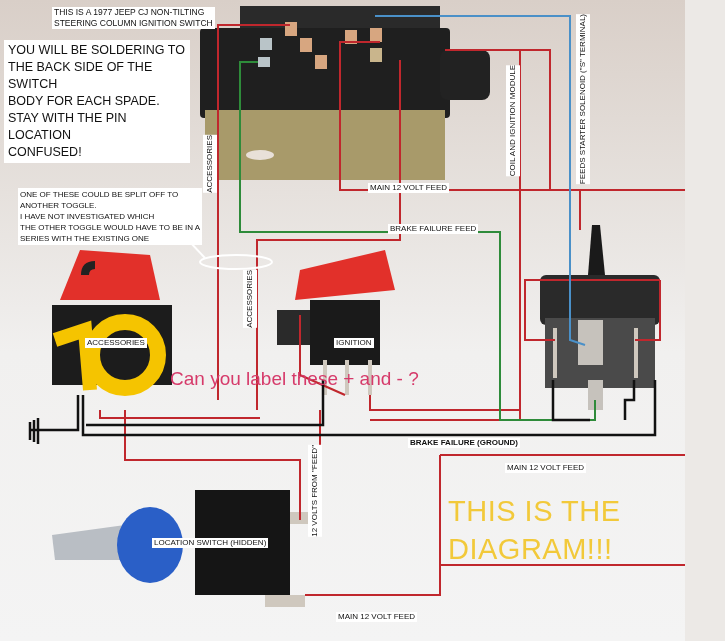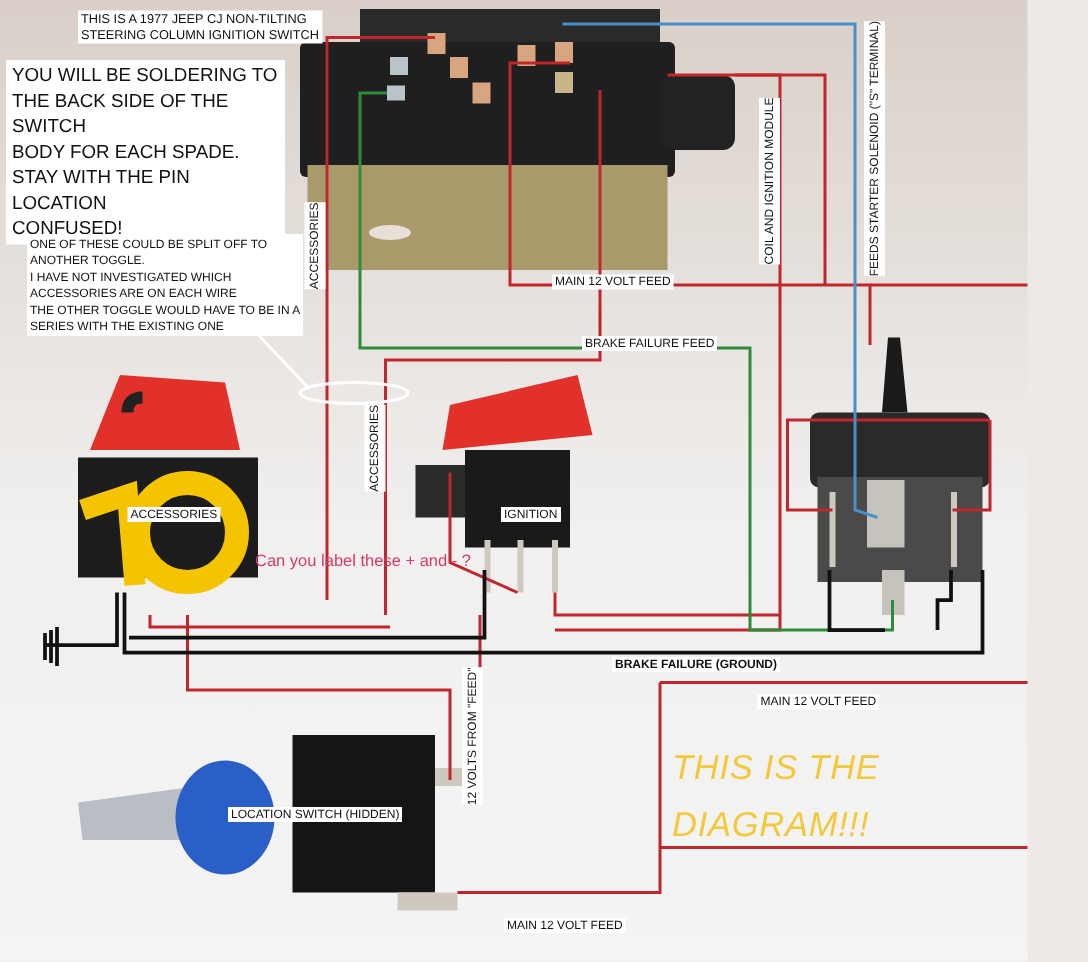--- a/index.html
+++ b/index.html
@@ -3,22 +3,22 @@
 <meta charset="utf-8">
 <style>
   html, body { margin:0; padding:0; }
   body { width:725px; height:641px; overflow:hidden; background:#ece9e6; font-family:"Liberation Sans", sans-serif; }
   #stage { position:relative; width:685px; height:641px; background:linear-gradient(180deg,#d9cfc8 0%,#e6e1dd 30%,#f1f0ef 55%,#f4f4f4 100%); overflow:hidden; }
   svg#wires { position:absolute; left:0; top:0; width:725px; height:641px; }
   .lbl { position:absolute; background:#fff; color:#111; font-family:"Liberation Sans", sans-serif; font-size:8px; line-height:10px; padding:0 2px; white-space:nowrap; }
   .lbl-big { position:absolute; background:#fff; color:#111; font-size:12.5px; line-height:17px; padding:2px 4px; }
   .lbl-note { position:absolute; background:#fff; color:#111; font-size:8px; line-height:11px; padding:1px 2px; }
   .vert { writing-mode:vertical-rl; transform:rotate(180deg); }
-  .ask { position:absolute; color:#d63a6a; font-size:11px; white-space:nowrap; }
-  .corrected { position:absolute; color:#f2c93a; font-size:23px; line-height:38px; letter-spacing:0.5px;font-style:italic; }
+  .ask { position:absolute; color:#d63a6a; font-size:19px; white-space:nowrap; }
+  .corrected { position:absolute; color:#f2c93a; font-size:29px; line-height:38px; letter-spacing:0.5px; }
 </style>
 </head>
 <body>
 
 <div id="stage">
 
   <svg id="wires" viewBox="0 0 725 641">
 
     <g>
       <rect x="240" y="6" width="200" height="22" fill="#2a2a2a"></rect>
@@ -118,25 +118,24 @@
   </div>
 
   <div class="lbl-big" style="left:4px;top:40px;width:178px;">
     <div>YOU WILL BE SOLDERING TO</div>
     <div>THE BACK SIDE OF THE SWITCH</div>
     <div>BODY FOR EACH SPADE.</div>
     <div>STAY WITH THE PIN LOCATION</div>
     <div>CONFUSED!</div>
   </div>
 
-  <div class="lbl-note" style="left:18px;top:156px;">
+  <div class="lbl-note" style="left:18px;top:188px;">
     <div>ONE OF THESE COULD BE SPLIT OFF TO</div>
     <div>ANOTHER TOGGLE.</div>
     <div>I HAVE NOT INVESTIGATED WHICH</div>
-    <div>ACCESSORIES ARE ON EACH WIRE</div>
     <div>THE OTHER TOGGLE WOULD HAVE TO BE IN A</div>
     <div>SERIES WITH THE EXISTING ONE</div>
   </div>
 
   <div class="lbl vert" style="left:203px;top:135px;">ACCESSORIES</div>
   <div class="lbl vert" style="left:243px;top:270px;">ACCESSORIES</div>
   <div class="lbl vert" style="left:506px;top:65px;">COIL AND IGNITION MODULE</div>
   <div class="lbl vert" style="left:576px;top:14px;">FEEDS STARTER SOLENOID ("S" TERMINAL)</div>
   <div class="lbl vert" style="left:308px;top:445px;">12 VOLTS FROM "FEED"</div>
   <div class="lbl vert" style="left:702px;top:245px;white-space:normal;width:22px;height:175px;line-height:11px;">

